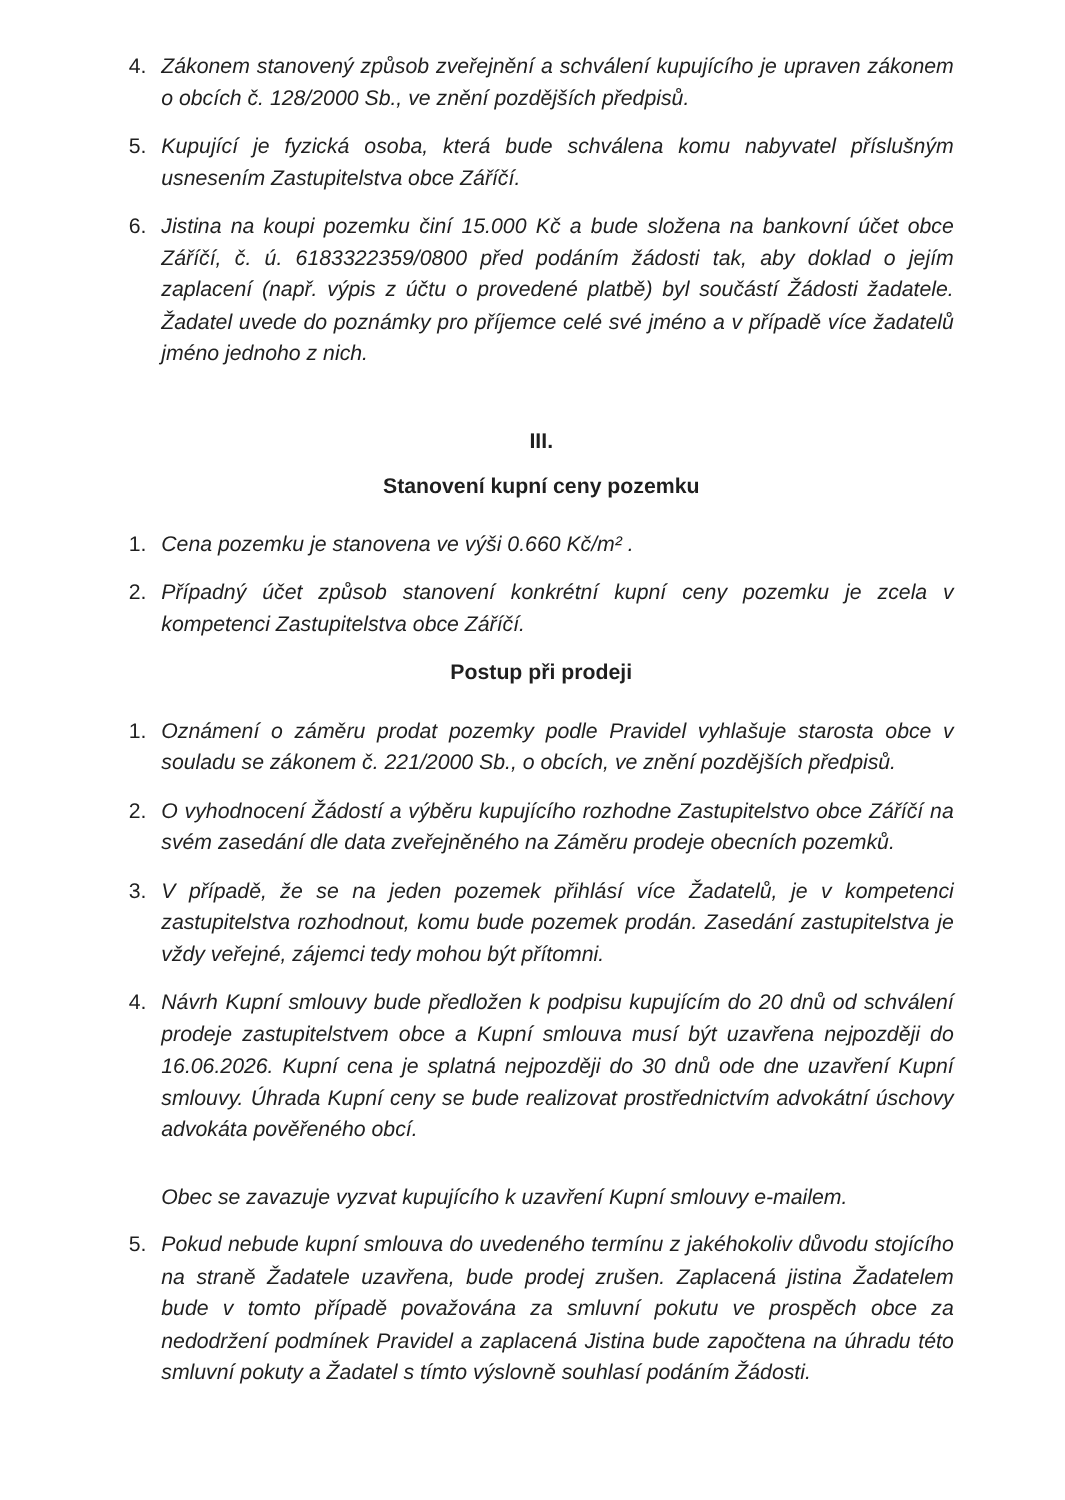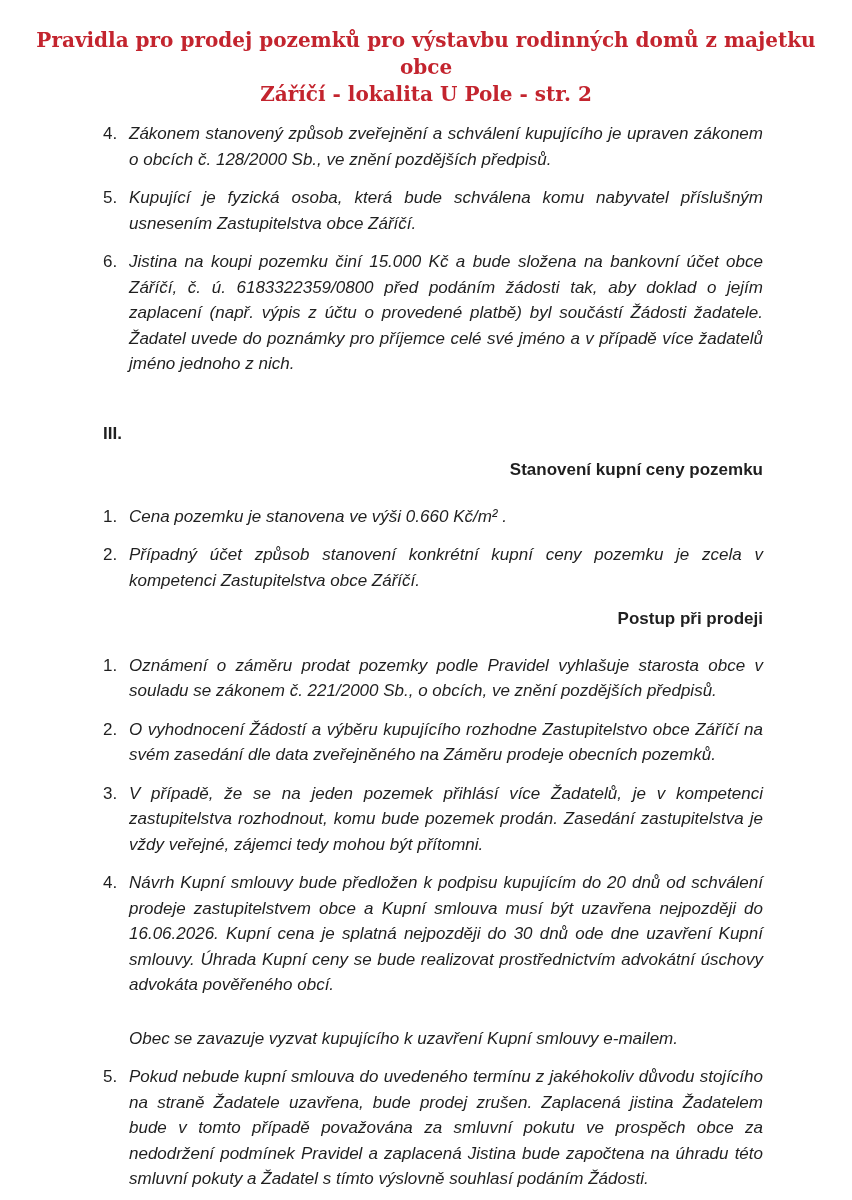--- a/index.html
+++ b/index.html
@@ -39,38 +39,35 @@
     flex: 0 0 26px;
   }
   .item .txt {
     flex: 1;
     text-align: justify;
     font-style: italic;
   }
   .item .txt p { margin: 0; }
   .item .txt p + p { margin-top: 28px; }
   .sec-num {
+    text-align: center;
     font-weight: bold;
     margin: 44px 0 11px 0;
   }
   .sec-head {
-    text-align: right;
+    text-align: center;
     font-weight: bold;
     margin: 0 0 21px 0;
   }
 </style>
 </head>
 <body>
 
 <main class="page">
 
-  <h1 class="title" style="color: rgb(195, 36, 46);">
-    <span>Pravidla pro prodej pozemků pro výstavbu rodinných domů z majetku obce</span><br>
-    <span>Záříčí - lokalita U Pole - str. 2</span>
-  </h1>
 
   <div class="content">
 
     <div class="item">
       <span class="num">4.</span>
       <div class="txt">
           <p>Zákonem stanovený způsob zveřejnění a schválení kupujícího je upraven zákonem o obcích č. 128/2000 Sb., ve znění pozdějších předpisů.</p>
         </div>
     </div>
     <div class="item">

